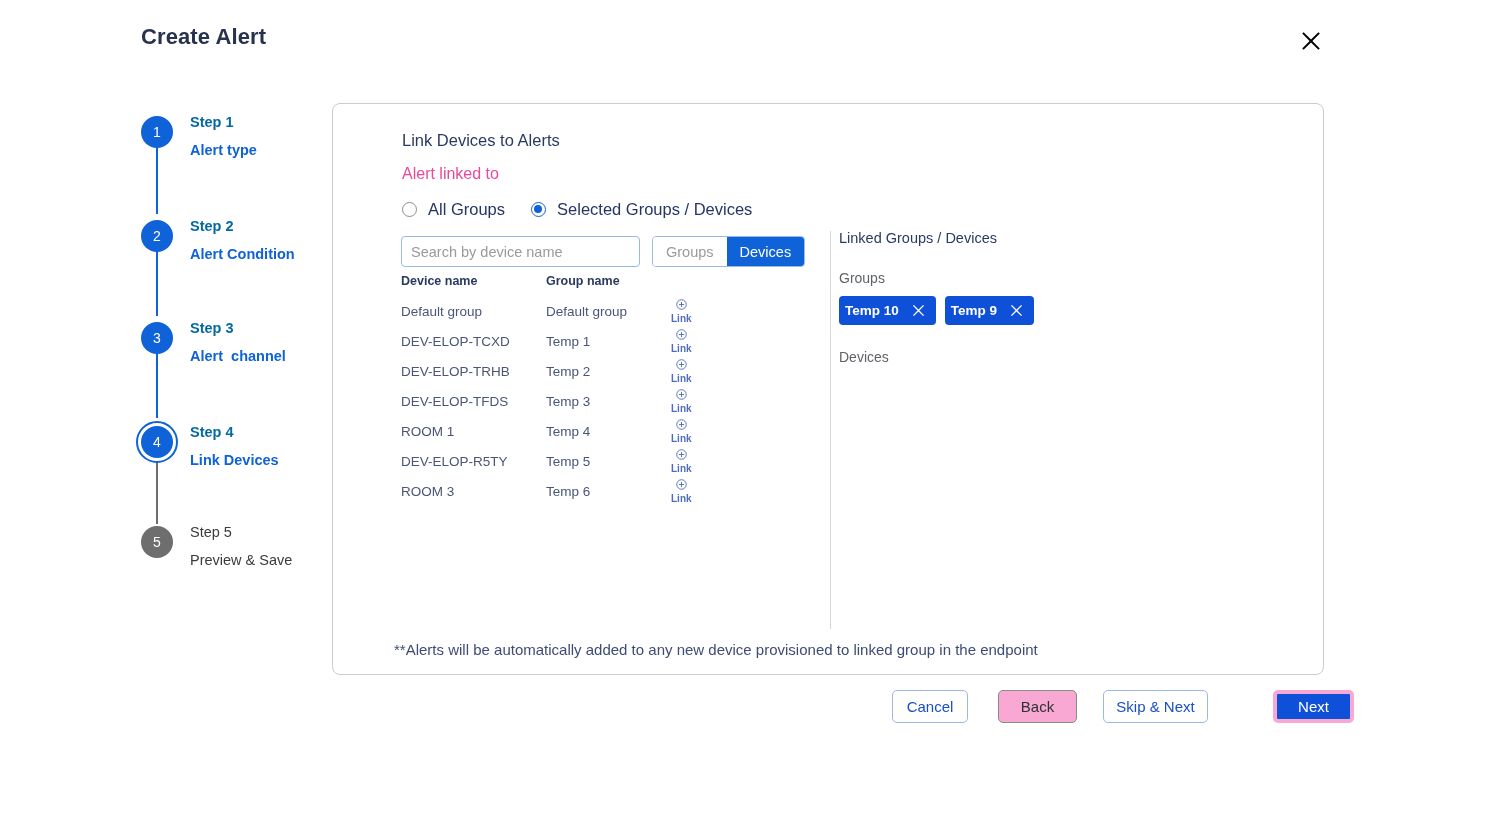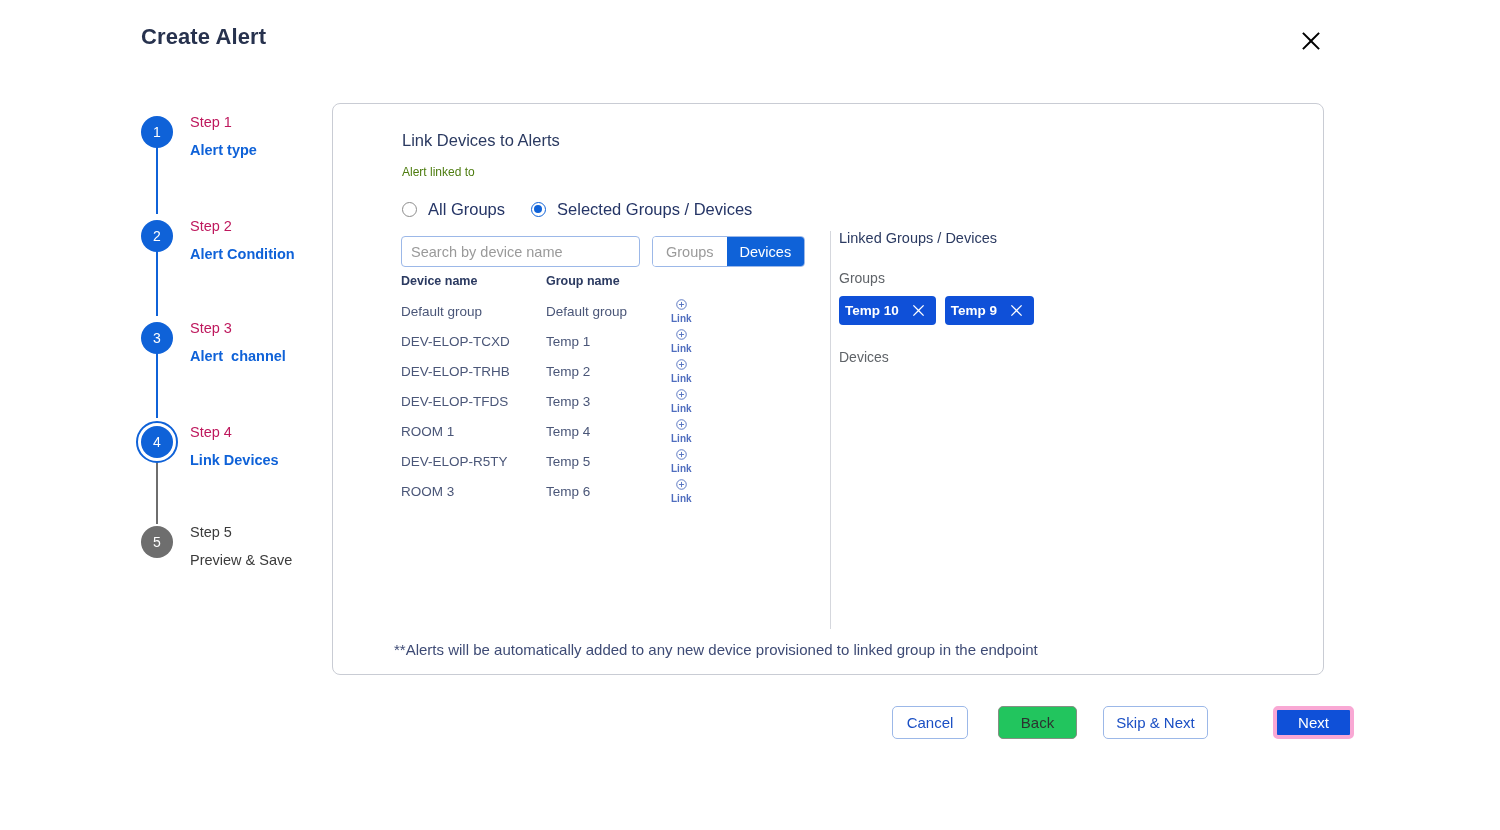--- a/index.html
+++ b/index.html
@@ -37,21 +37,21 @@
     background: #0f62d8; z-index: 3;
   }
   .step-circle.gray { background: #6e6e6e; }
   .step-ring {
     position: absolute; left: -5px; top: -5px;
     width: 42px; height: 42px; border-radius: 50%;
     border: 2px solid #0f62d8; z-index: 2; background: #fff;
   }
   .step-text { position: absolute; left: 49px; top: -2px; width: 140px; }
   .step-name {
-    font-size: 14.5px; font-weight: 400; color: #be185d;
+    font-size: 14.5px; font-weight: 700; color: #0369a1;
     line-height: 16px; margin-bottom: 12px; white-space: pre;
   }
   .step-sub {
     font-size: 14.5px; font-weight: 700; color: #0f62d8;
     line-height: 16px; white-space: pre;
   }
   .step-row.inactive .step-name,
   .step-row.inactive .step-sub { color: #3b3b3b; font-weight: 400; }
   .connector { position: absolute; left: 15px; width: 2px; background: #0f62d8; z-index: 1; }
   .connector.gray { background: #6e6e6e; }
@@ -62,21 +62,21 @@
     width: 992px; height: 572px;
     border: 1px solid #c9ccd4; border-radius: 8px;
     background: #ffffff;
   }
   .panel-title {
     position: absolute; left: 69px; top: 27px;
     font-size: 16.5px; font-weight: 400; color: #2b3a61;
   }
   .panel-sub {
     position: absolute; left: 69px; top: 61px;
-    font-size: 12px; font-weight: 400; color: #4d7c0f;
+    font-size: 16px; font-weight: 400; color: #ec4899;
   }
 
   
   .radio-group { position: absolute; left: 69px; top: 96px; display: flex; align-items: center; }
   .radio-item { display: flex; align-items: center; cursor: pointer; }
   .radio-item + .radio-item { margin-left: 26px; }
   .radio-mark {
     width: 15px; height: 15px; border-radius: 50%;
     border: 1.5px solid #8d8d8d; background: #fff;
     display: inline-block; position: relative; flex: none;
@@ -157,28 +157,28 @@
 
   
   .footnote {
     position: absolute; left: 61px; top: 537px;
     font-size: 15px; color: #3e4b75; font-weight: 400;
   }
 
   
   .footer { position: absolute; left: 332px; top: 690px; width: 992px; height: 34px; }
   .btn {
-    position: absolute; top: 16px; height: 33px;
+    position: absolute; top: 0; height: 33px;
     border-radius: 5px; font-size: 15px;
     font-family: "Liberation Sans", sans-serif;
     display: flex; align-items: center; justify-content: center;
     cursor: pointer; padding: 0 10px;
   }
   .btn-outline { background: #ffffff; border: 1.2px solid #9cb8e8; color: #1a4fc4; }
-  .btn-disabled { background: #22c55e; border: 1px solid #868f83; color: #2d3330; cursor: default; }
+  .btn-disabled { background: #f9a8d4; border: 1px solid #868f83; color: #2d3330; cursor: default; }
   .btn-primary { background: #0f50d8; border: 4px solid #f9a8d4; color: #ffffff; margin-left: 40px; }
 </style>
 </head>
 <body>
 
 <div id="root">
 
   <div class="page-title">Create Alert</div>
   <button class="close-btn" aria-label="Close">
     <svg width="22" height="22" viewBox="0 0 22 22">

